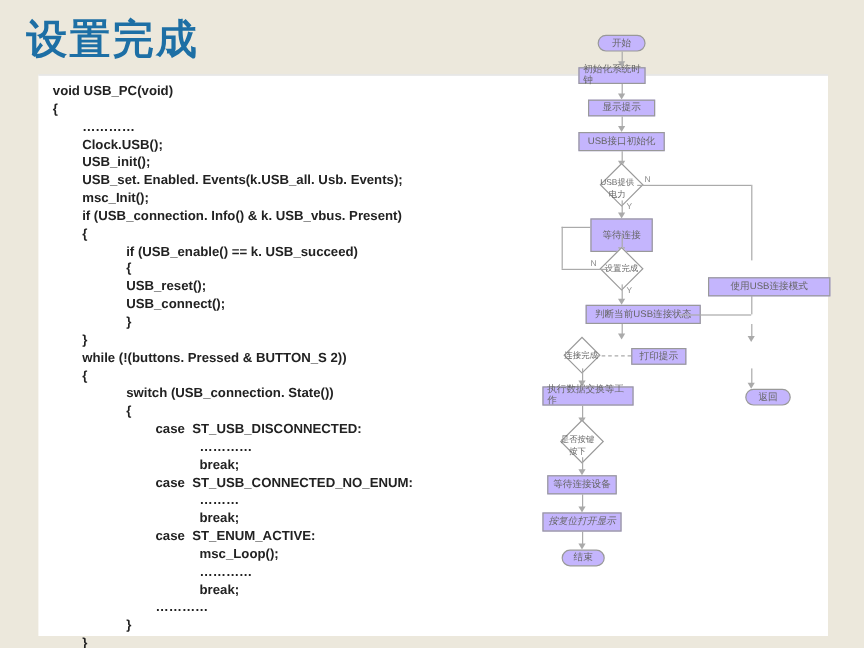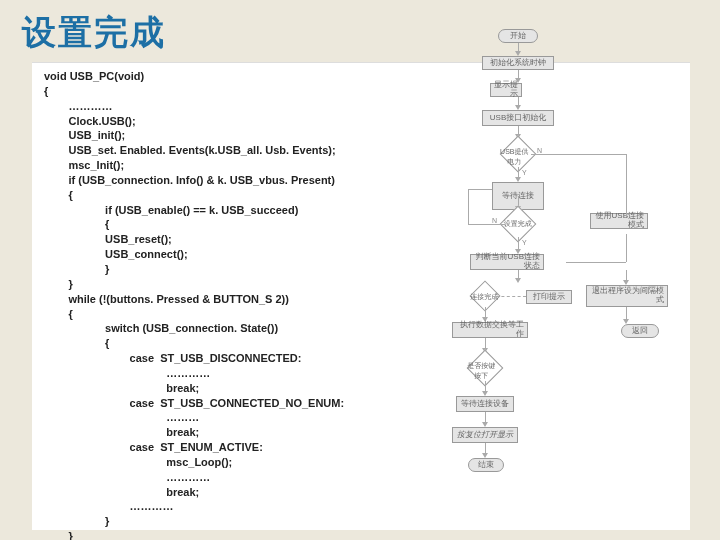--- a/index.html
+++ b/index.html
@@ -1,21 +1,21 @@
 <!DOCTYPE html>
 <html><head>
 <meta charset="utf-8">
 <style>
   * { box-sizing: border-box; margin: 0; padding: 0; }
   body { width: 720px; height: 540px; background: #ece8dc; font-family: "Microsoft YaHei", SimSun, sans-serif; overflow: hidden; position: relative; }
   .title { color: #1d6fa5; font-size: 34px; font-weight: 700; padding: 10px 0 6px 22px; letter-spacing: 2px; }
   .panel { position: absolute; left: 32px; top: 62px; width: 658px; height: 468px; background: #fff; border-top: 1px solid #ddd; }
   .code { position: absolute; left: 12px; top: 6px; width: 400px; font-family: "Segoe UI", Arial, sans-serif; font-size: 11px; font-weight: 700; color: #222; line-height: 1.35; white-space: pre; }
   .flow { position: absolute; left: 420px; top: -34px; width: 262px; height: 496px; font-size: 8px; color: #666; }
-  .node { position: absolute; background: #e5e5e5; border: 1px solid #999; display: flex; align-items: center; justify-content: center; text-align: right; padding: 1px 3px; line-height: 1.1; }
+  .node { position: absolute; background: #c4b5fd; border: 1px solid #999; display: flex; align-items: center; justify-content: center; text-align: left; padding: 1px 3px; line-height: 1.1; }
   .rounded { border-radius: 8px; }
   .diamond { position: absolute; background: #fff; border: 1px solid #999; transform: rotate(45deg); }
   .diamond span { position: absolute; transform: rotate(-45deg); width: 140%; left: -20%; top: 30%; text-align: center; font-size: 7px; color: #666; }
   .vline { position: absolute; width: 0; border-left: 1px solid #aaa; }
   .hline { position: absolute; height: 0; border-top: 1px solid #aaa; }
   .arrowhead { position: absolute; width: 0; height: 0; border-left: 3px solid transparent; border-right: 3px solid transparent; border-top: 5px solid #aaa; }
   .lbl { position: absolute; font-size: 7px; color: #888; }
 </style>
 </head>
 <body>
@@ -56,24 +56,24 @@
                     }
         }
         …………
 }</div>
 
   <div class="flow">
 
     <div class="node rounded" style="left:46px; top:0; width:40px; height:14px;">开始</div>
     <div class="vline" style="left:66px; top:14px; height:10px;"></div>
       <div class="arrowhead" style="left:63px; top:22px;"></div>
-    <div class="node" style="left:30px; top:27px; width:72px; height:14px;">初始化系统时钟</div>
+    <div class="node" style="left:30px; top:27px; width:56px; height:14px;">初始化系统时钟</div>
     <div class="vline" style="left:66px; top:41px; height:10px;"></div>
       <div class="arrowhead" style="left:63px; top:49px;"></div>
-    <div class="node" style="left:38px; top:54px; width:32px; height:14px;">显示提示</div>
+    <div class="node" style="left:38px; top:54px; width:56px; height:14px;">显示提示</div>
     <div class="vline" style="left:66px; top:68px; height:10px;"></div>
       <div class="arrowhead" style="left:63px; top:76px;"></div>
     <div class="node" style="left:30px; top:81px; width:72px; height:16px;">USB接口初始化</div>
     <div class="vline" style="left:66px; top:97px; height:10px;"></div>
       <div class="arrowhead" style="left:63px; top:105px;"></div>
     <div class="diamond" style="left:53px; top:112px; width:26px; height:26px;">
         <span>USB提供电力</span>
       </div>
     <div class="lbl" style="left:85px; top:118px;">N</div>
     <div class="lbl" style="left:70px; top:140px;">Y</div>
@@ -86,21 +86,21 @@
         <span>设置完成</span>
       </div>
 
     <div class="hline" style="left:16px; top:195px; width:37px;"></div>
     <div class="vline" style="left:16px; top:160px; height:35px;"></div>
     <div class="hline" style="left:16px; top:160px; width:24px;"></div>
     <div class="lbl" style="left:40px; top:188px;">N</div>
     <div class="lbl" style="left:70px; top:210px;">Y</div>
     <div class="vline" style="left:66px; top:208px; height:14px;"></div>
       <div class="arrowhead" style="left:63px; top:220px;"></div>
-    <div class="node" style="left:18px; top:225px; width:74px; height:16px;">判断当前USB连接状态</div>
+    <div class="node" style="left:36px; top:225px; width:96px; height:16px;">判断当前USB连接状态</div>
     <div class="vline" style="left:66px; top:241px; height:10px;"></div>
       <div class="arrowhead" style="left:63px; top:249px;"></div>
 
     <div class="diamond" style="left:22px; top:256px; width:22px; height:22px;">
         <span>连接完成</span>
       </div>
     <div class="hline" style="left:44px; top:267px; width:30px; border-top-style:dashed;"></div>
     <div class="node" style="left:74px; top:261px; width:46px; height:14px;">打印提示</div>
 
     <div class="vline" style="left:33px; top:278px; height:12px;"></div>
@@ -116,24 +116,23 @@
     <div class="node" style="left:4px; top:367px; width:58px; height:16px;">等待连接设备</div>
     <div class="vline" style="left:33px; top:383px; height:12px;"></div>
       <div class="arrowhead" style="left:30px; top:393px;"></div>
     <div class="node" style="left:0px; top:398px; width:66px; height:16px;font-style:italic;">按复位打开显示</div>
     <div class="vline" style="left:33px; top:414px; height:12px;"></div>
       <div class="arrowhead" style="left:30px; top:424px;"></div>
     <div class="node rounded" style="left:16px; top:429px; width:36px; height:14px;">结束</div>
 
     <div class="hline" style="left:114px; top:233px; width:60px;"></div>
     <div class="vline" style="left:174px; top:205px; height:28px;"></div>
-    <div class="node" style="left:138px; top:184px; width:58px; height:16px;">使用USB连接模式</div>
+    <div class="node" style="left:138px; top:202px; width:102px; height:16px;">使用USB连接模式</div>
     <div class="vline" style="left:174px; top:241px; height:12px;"></div>
       <div class="arrowhead" style="left:171px; top:251px;"></div>
-    <div class="node" style="left:134px; top:256px; width:82px; height:22px;">退出程序设为间隔模式</div>
     <div class="vline" style="left:174px; top:278px; height:14px;"></div>
       <div class="arrowhead" style="left:171px; top:290px;"></div>
     <div class="node rounded" style="left:169px; top:295px; width:38px; height:14px;">返回</div>
 
     <div class="hline" style="left:79px; top:125px; width:95px;"></div>
     <div class="vline" style="left:174px; top:125px; height:63px;"></div>
   </div>
 </div>
 
 </body></html>

